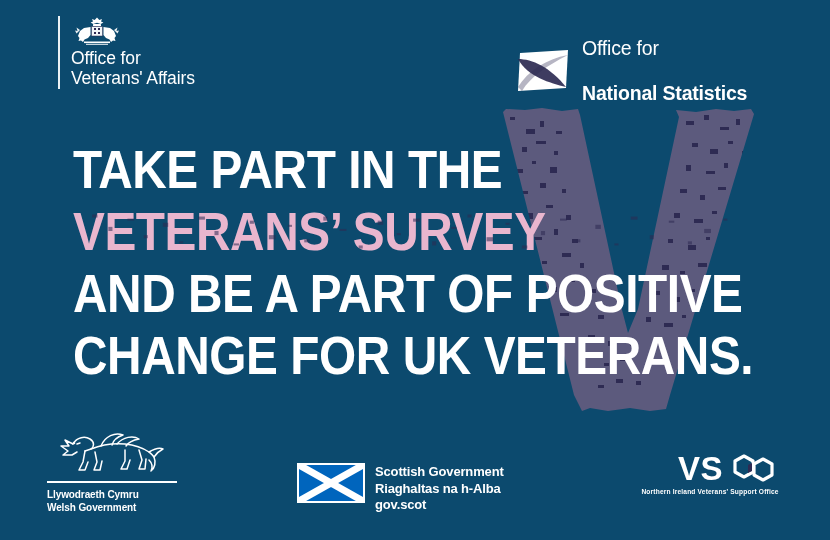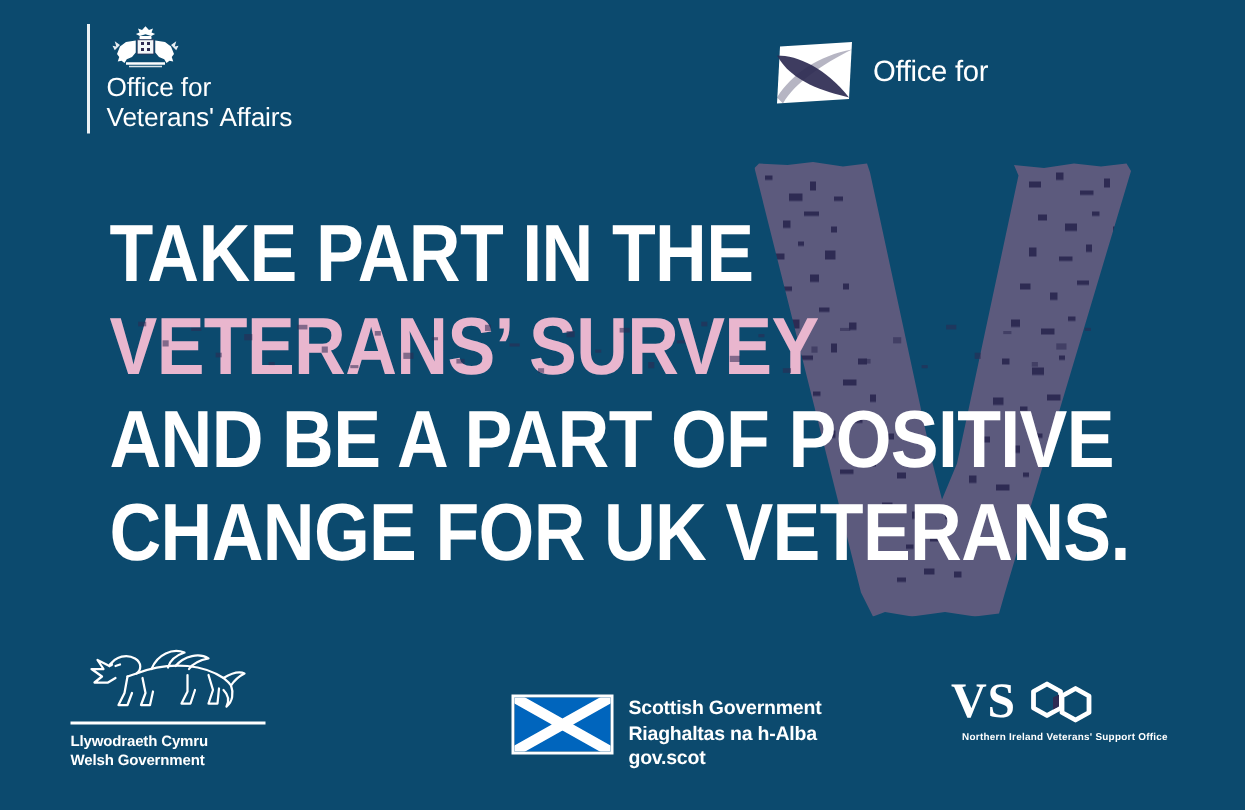--- a/index.html
+++ b/index.html
@@ -132,21 +132,20 @@
   }
 
   .logo-scot {
     position: absolute;
     left: 297px;
     top: 463px;
     z-index: 5;
     display: flex;
     align-items: flex-start;
     gap: 10px;
-    margin-left: 44px;
   }
   .saltire {
     width: 68px; height: 40px; flex: 0 0 68px;
     border: 2px solid #ffffff;
     box-sizing: border-box;
   }
   .saltire svg { display:block; width:100%; height:100%; }
   .scot-text {
     color: #ffffff;
     font-size: 13px;
@@ -164,21 +163,22 @@
     z-index: 5;
     width: 152px;
   }
   .vso-mark { height: 34px; display: flex; align-items: center; gap: 2px; }
   .vso-letters {
     color: #ffffff;
     font-weight: 700;
     font-size: 33px;
     line-height: 1;
     letter-spacing: 0.5px;
-    font-family: Liberation Serif, serif;
+    font-family: Liberation Sans, sans-serif;
+    margin-left: 44px;
   }
   .vso-hex { width: 58px; height: 32px; }
   .vso-hex svg { display:block; width:100%; height:100%; }
   .vso-sub {
     color: #ffffff;
     font-size: 6.6px;
     font-weight: 700;
     letter-spacing: 0.18px;
     line-height: 1.2;
     margin-top: 3px;
@@ -326,20 +326,21 @@
   <div class="logo-ons">
     <div class="ons-mark">
       <svg viewBox="0 0 56 47" xmlns="http://www.w3.org/2000/svg">
         <path d="M4 6 L52 3 L50 41 L2 44 Z" fill="#ffffff"></path>
         <path d="M2 12 C16 12 34 20 50 40 C34 36 12 30 2 12 Z" fill="#2e2b53" opacity="0.92"></path>
         <path d="M2 40 C12 24 30 12 52 8 C32 18 14 30 6 44 Z" fill="#2e2b53" opacity="0.35"></path>
       </svg>
     </div>
     <div class="ons-text">
       <span class="l1">Office for</span>
+      <span class="l2">National Statistics</span>
     </div>
   </div>
 
   <h1 class="headline">
     <span class="line">TAKE PART IN THE</span>
     <span class="line pink">
       <span>VETERANS’ SURVEY</span>
       <span class="speck">
         <svg viewBox="0 0 500 60" preserveAspectRatio="none" xmlns="http://www.w3.org/2000/svg">
           <g fill="#2e2b53" opacity="0.55">

